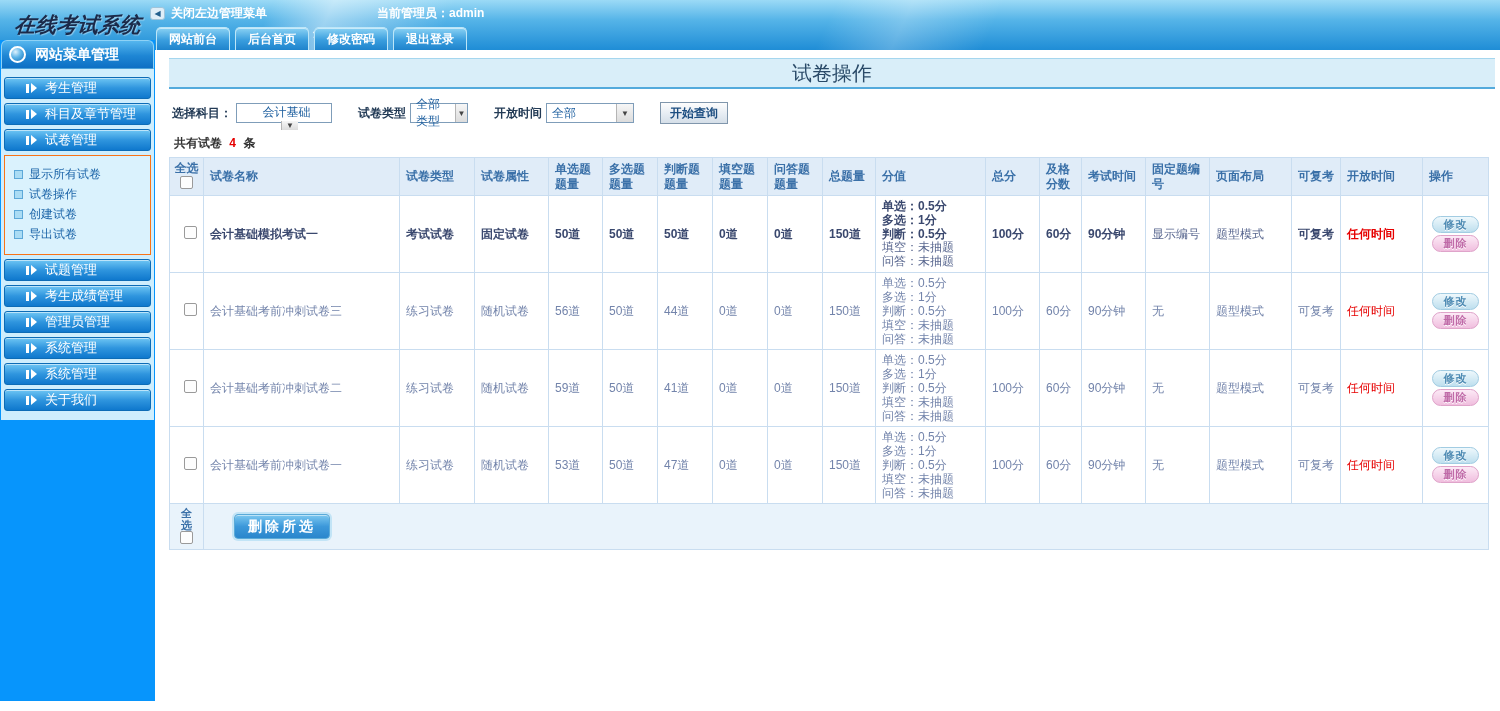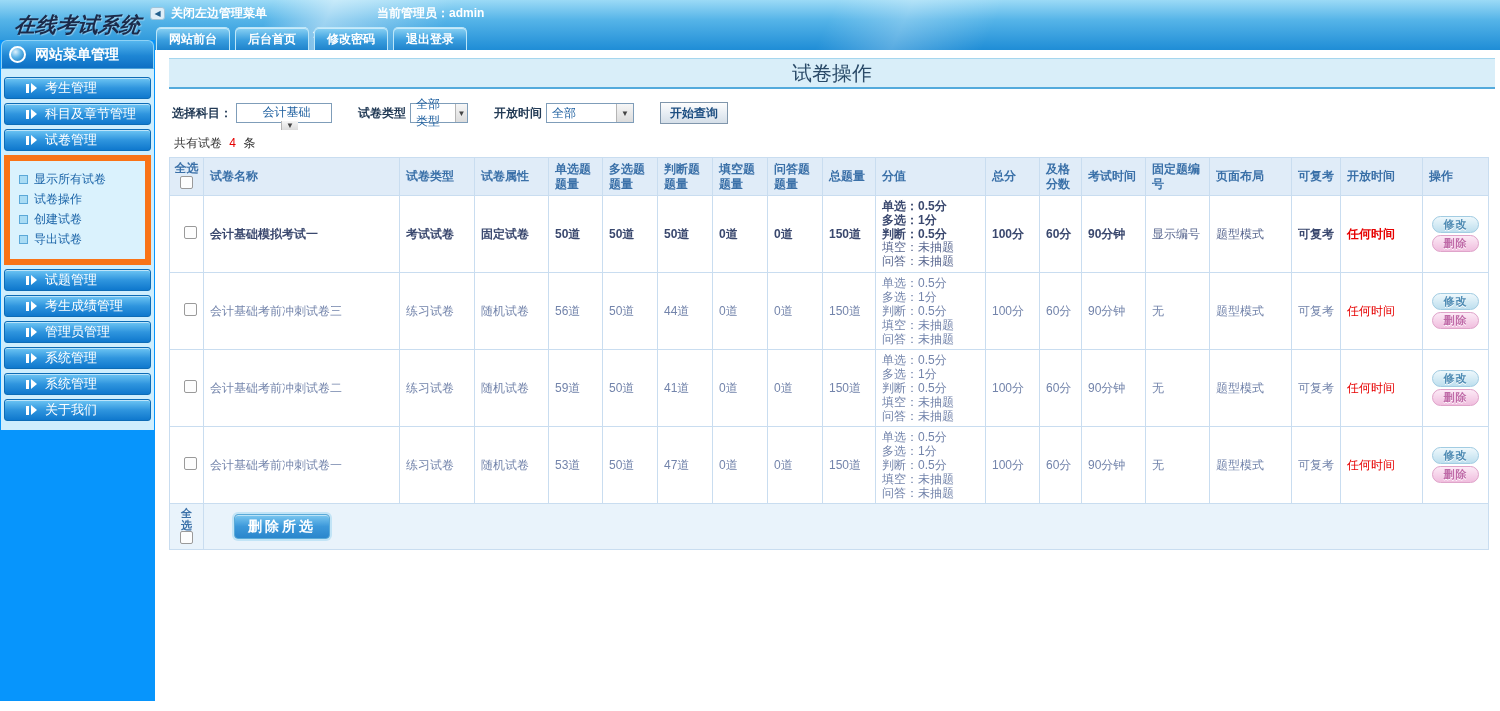--- a/index.html
+++ b/index.html
@@ -75,21 +75,21 @@
     background:linear-gradient(180deg,#6ec6f4 0%,#2f95de 50%,#0f78cd 100%);
     border:1px solid #0d6cb6; border-radius:3px;
     box-shadow:inset 0 1px 0 rgba(255,255,255,.55);
     color:#fff; font-size:13px; font-weight:normal;
     display:flex; align-items:center; padding-left:21px; cursor:pointer;
   }
   .mi { display:inline-flex; align-items:center; margin-right:8px; }
   .mi .b { width:3px; height:9px; background:#fff; margin-right:2px; }
   .mi .t { width:0; height:0; border-left:6px solid #fff; border-top:5px solid transparent; border-bottom:5px solid transparent; }
   .submenu {
-    background:#daf2fd; border:6px solid #f97316; margin:2px 1px;
+    background:#daf2fd; border:1px solid #f97316; margin:2px 1px;
     padding:8px 0 10px 9px;
   }
   .submenu-item {
     display:flex; align-items:center; height:20px;
     color:#1b64a8; font-size:12px; cursor:pointer;
   }
   .sq-icon { width:9px; height:9px; background:#aadcf4; border:1px solid #5ca8d8; margin-right:6px; flex:none; }
   
   .main { position:absolute; left:165px; top:50px; width:1335px; height:661px; background:#fff; }
   .title-bar {
@@ -109,21 +109,21 @@
     background:linear-gradient(180deg,#f6f6f6,#dcdcdc); border-left:1px solid #b5b5b5;
     color:#444; font-size:8px; display:flex; align-items:center; justify-content:center;
   }
   .flabel { margin-left:26px; }
   .search-btn {
     margin-left:26px; height:22px; padding:0 9px;
     background:linear-gradient(180deg,#fdfdfd 0%,#e4ebf2 60%,#d5dfe8 100%);
     border:1px solid #8096ac; font-size:12px; color:#1c4d80;
     display:flex; align-items:center; cursor:pointer;
   }
-  .count-line { margin:11px 0 5px 9px; color:#333; font-weight:normal; }
+  .count-line { margin:11px 0 5px 9px; color:#333; font-weight:bold; }
   .count-num { color:#e60000; margin:0 4px; }
   
   table.papers { border-collapse:collapse; margin:0 5px 0 4px; width:1102px; table-layout:fixed; color:#7384ab; }
   .papers th, .papers td { border:1px solid #c9ddf0; padding:3px 6px; overflow:hidden; }
   .papers thead th {
     background:#e0ecf8; color:#3a70a8; font-weight:bold; text-align:left;
     height:38px; line-height:15px;
   }
   .papers thead th.center { text-align:center; padding:2px; }
   .papers tbody td { height:73px; background:#fff; vertical-align:middle; }

